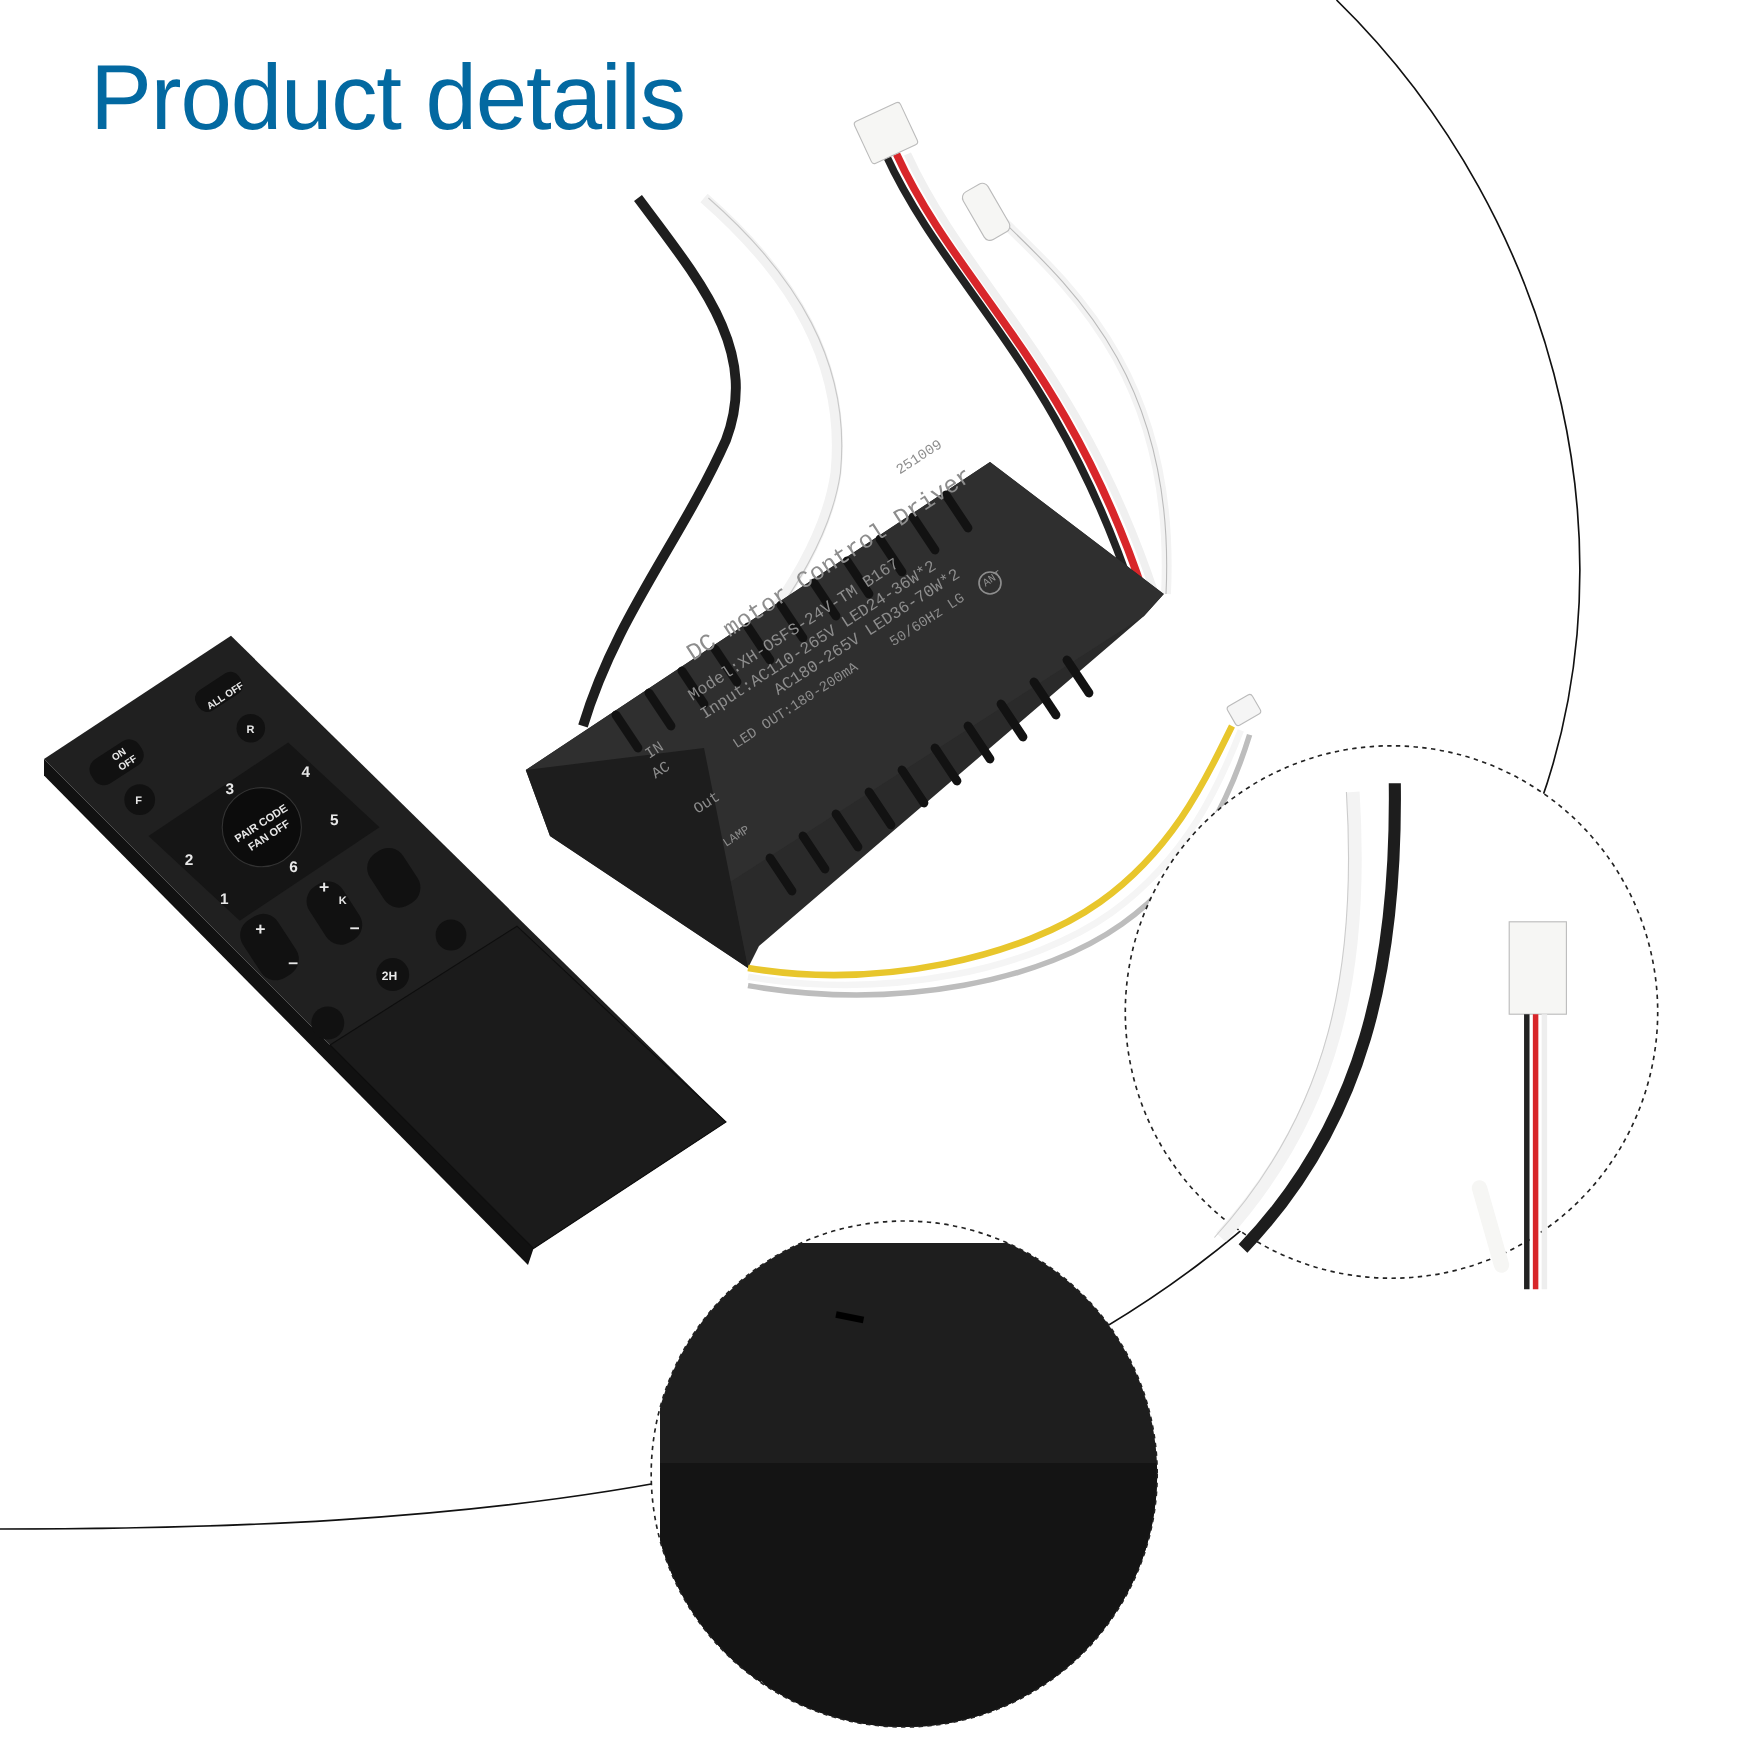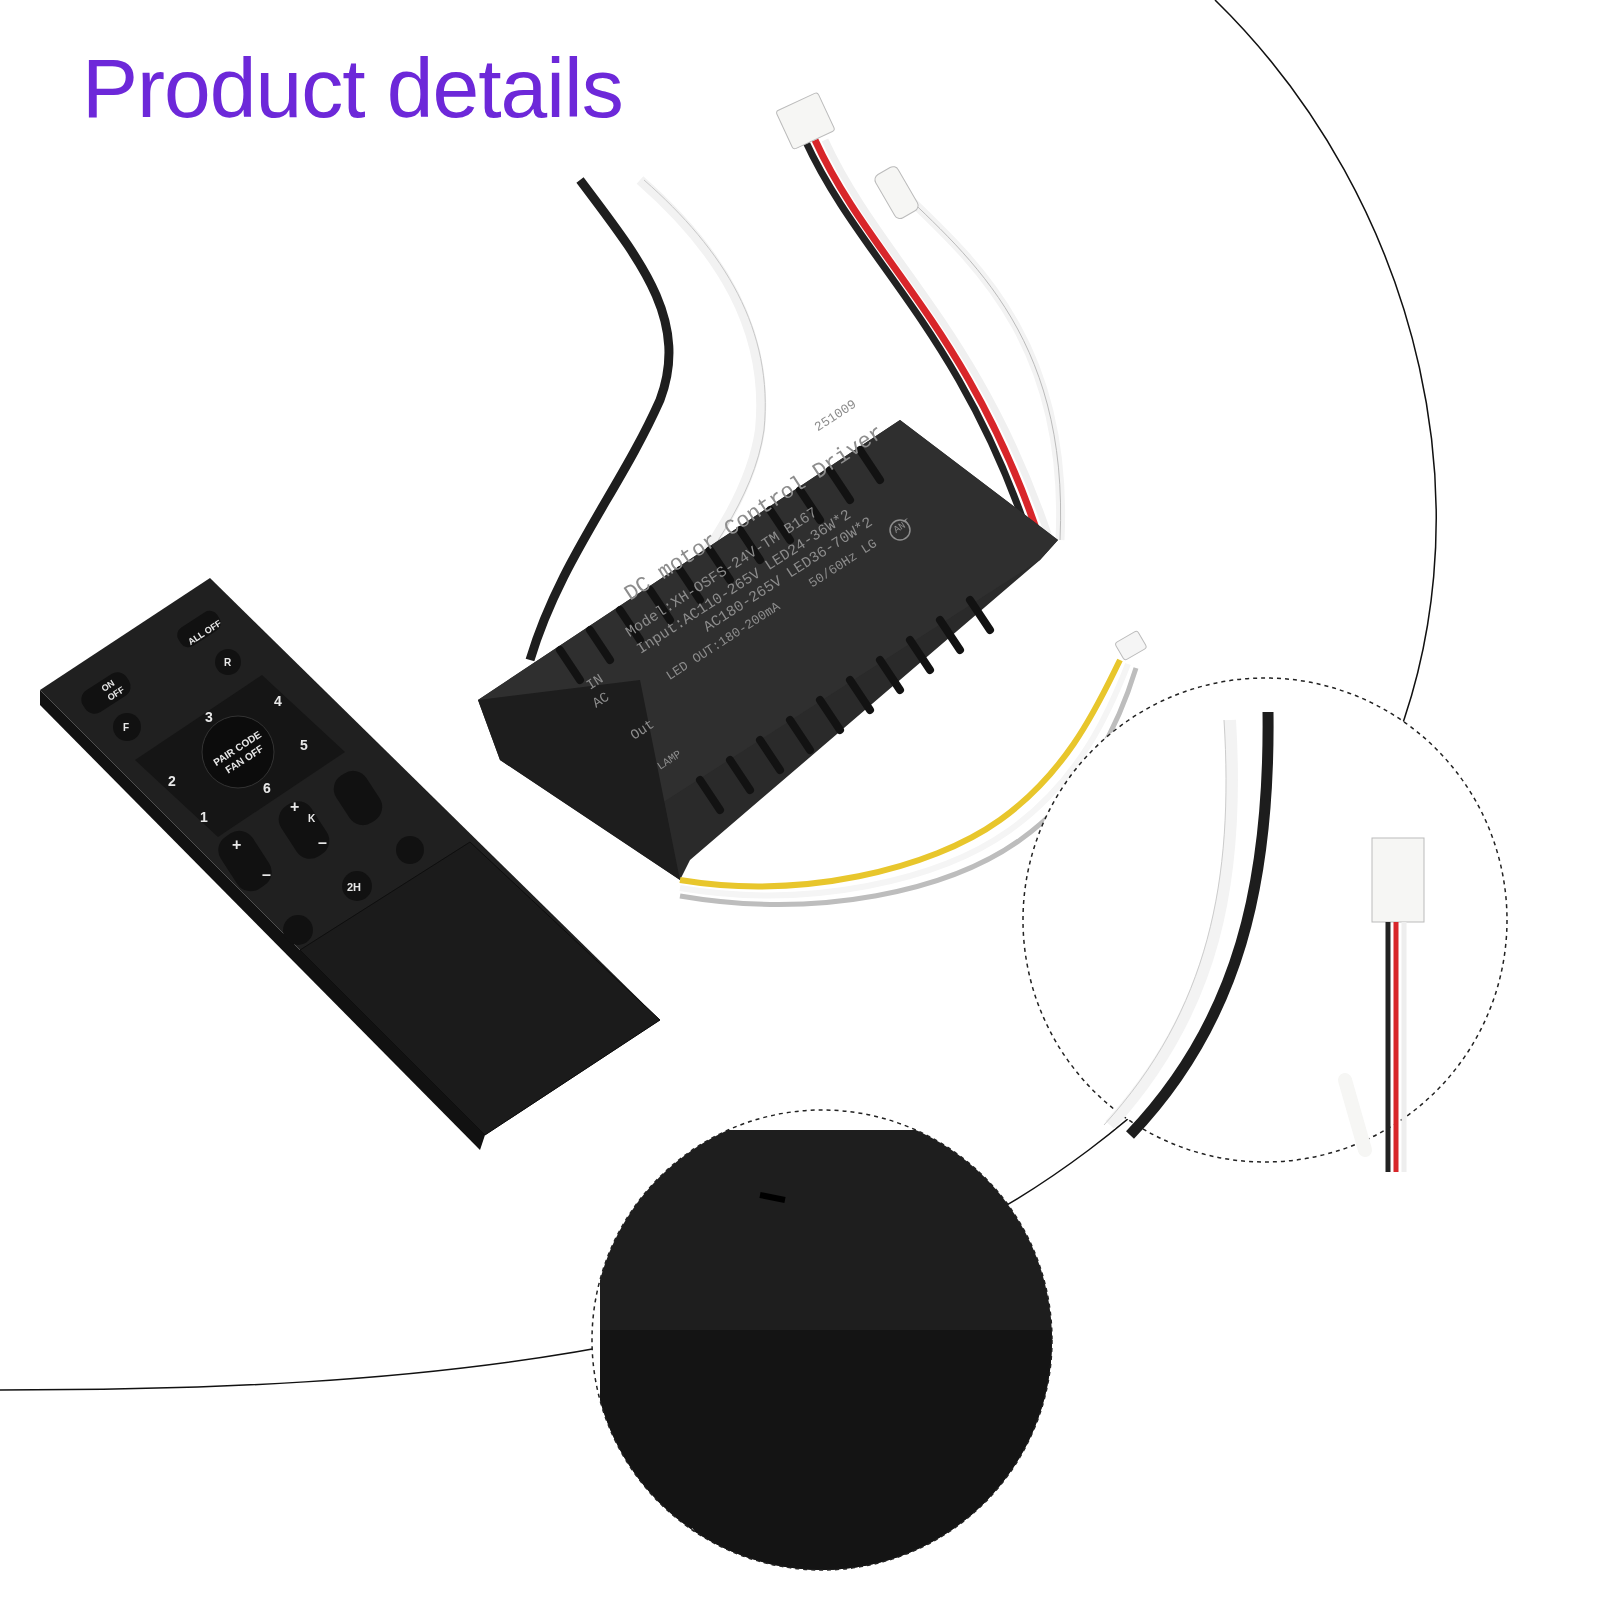--- a/index.html
+++ b/index.html
@@ -1,17 +1,17 @@
 <!DOCTYPE html>
 <html><head>
 <meta charset="utf-8">
 <style>
   html,body{margin:0;padding:0;background:#fff;}
   body{width:1600px;height:1600px;position:relative;overflow:hidden;font-family:"Liberation Sans",sans-serif;}
-  .title{position:absolute;left:82px;top:40px;font-size:84px;font-weight:400;color:#6d28d9;letter-spacing:-1px;}
+  .title{position:absolute;left:82px;top:40px;font-size:84px;font-weight:400;color:#0369a1;letter-spacing:-1px;}
   svg.scene{position:absolute;left:0;top:0;}
   .lbl{font-family:"Liberation Mono",monospace;fill:#8d8d8d;}
   .btn-t{font-family:"Liberation Sans",sans-serif;fill:#e8e8e8;font-weight:700;}
 </style>
 </head>
 <body>
 
 <div class="title">Product details</div>
 
 <svg class="scene" width="1600" height="1600" viewBox="0 0 1600 1600">

